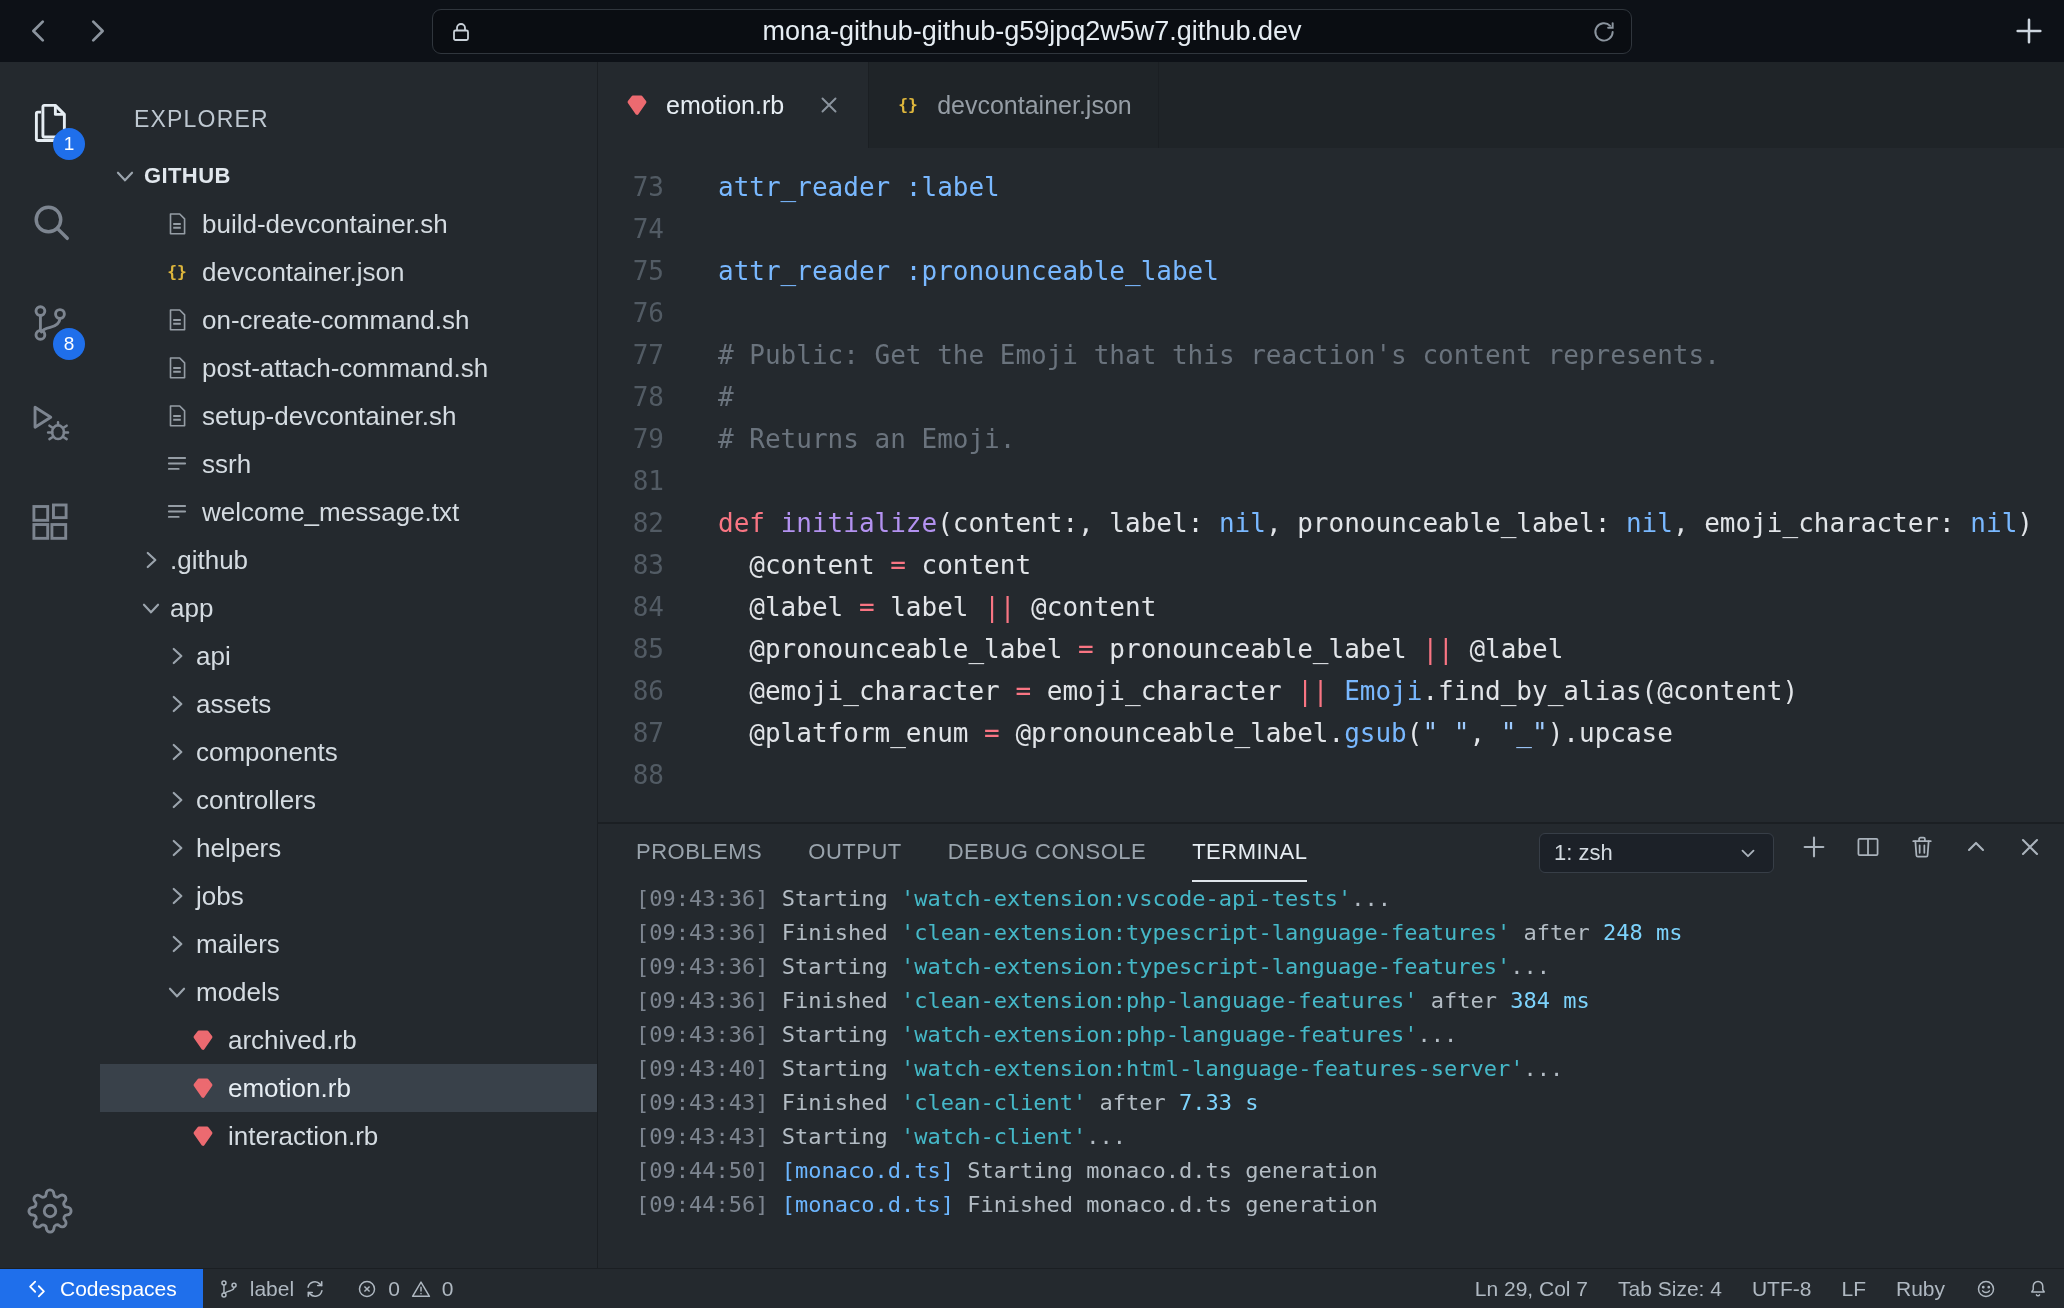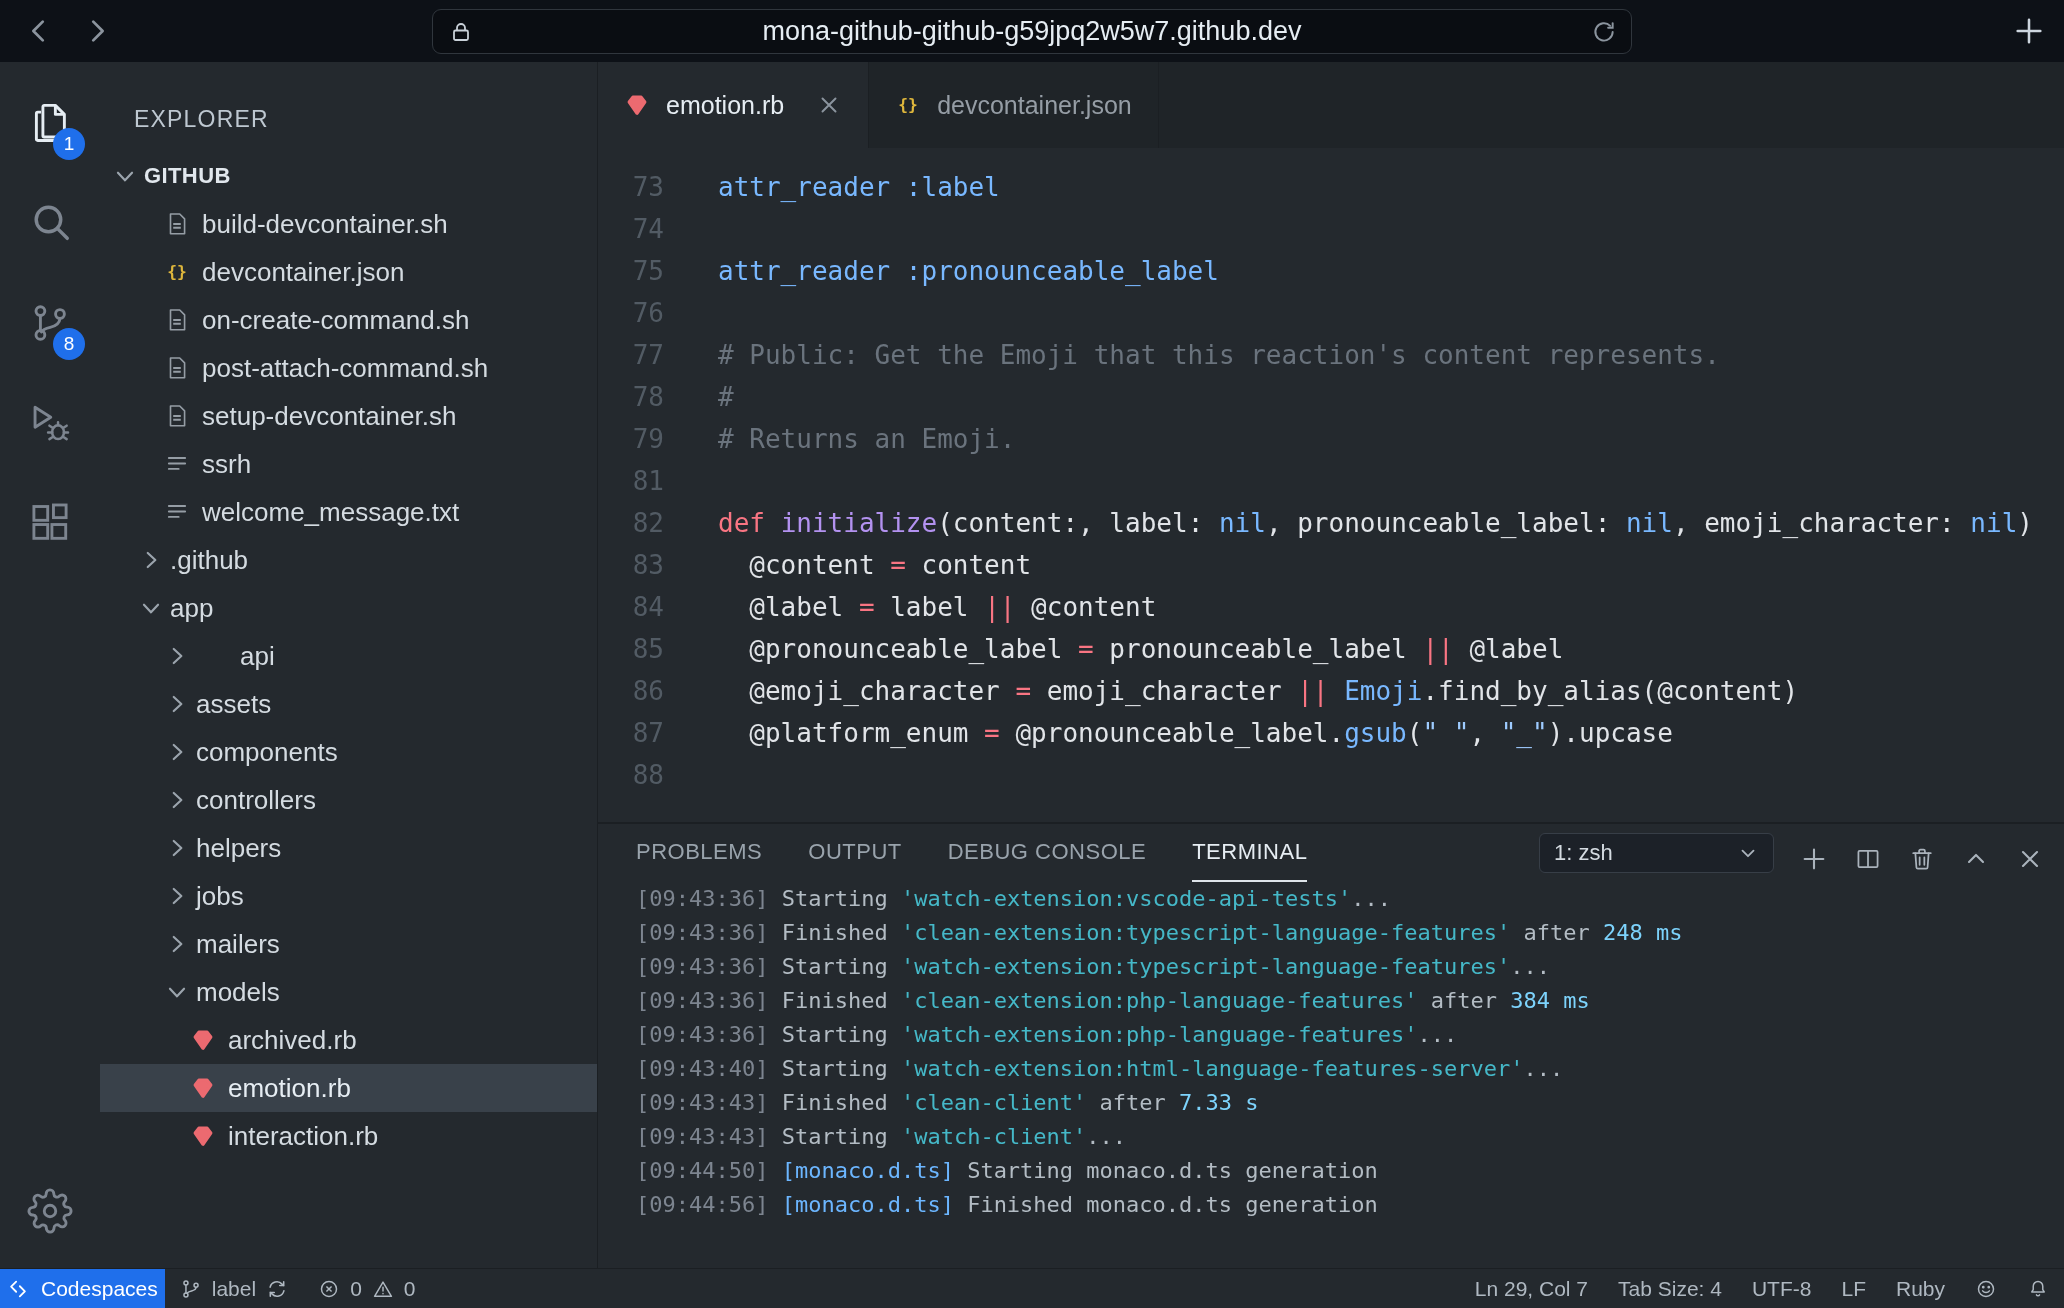--- a/index.html
+++ b/index.html
@@ -53,31 +53,31 @@
   .code-line{display:flex;height:42px;line-height:42px;white-space:pre}
   .lnum{flex:0 0 66px;text-align:right;color:#525b64}
   .lcontent{padding-left:54px}
   .t-fg{color:#e1e4e8}.t-const{color:#79b8ff}.t-str{color:#9ecbff}.t-kw{color:#f97583}.t-fn{color:#b392f0}.t-com{color:#6a737d}
 
   .panel{flex:0 0 446px;height:446px;border-top:2px solid #1b1f23;display:flex;flex-direction:column;background:#24292e}
   .panel-header{height:58px;flex:0 0 58px;display:flex;align-items:center;padding:0 20px 0 38px}
   .panel-tabs{display:flex;gap:46px;height:100%}
   .panel-tab{display:flex;align-items:center;font-size:22px;letter-spacing:.5px;color:#99a3ac;border-bottom:2px solid transparent;cursor:pointer;height:100%}
   .panel-tab.active{color:#e6edf3;border-bottom-color:#dfe5ea}
-  .panel-controls{margin-left:auto;display:flex;align-items:flex-end;gap:26px}
+  .panel-controls{margin-left:auto;display:flex;align-items:flex-start;gap:26px}
   .shell-select{width:235px;height:40px;border:1px solid #373e47;border-radius:6px;background:#1c2128;display:flex;align-items:center;justify-content:space-between;padding:0 14px;font-size:22px;color:#d4dbe1;cursor:pointer}
   .pc-ic{width:22px;height:22px;color:#aab3bc}
   .pc-btn{width:28px;height:28px;color:#aab3bc;cursor:pointer}
   .terminal{flex:1;overflow:hidden;padding-left:38px;font-family:"DejaVu Sans Mono",monospace;font-size:22px}
   .term-line{height:34px;line-height:34px;white-space:pre}
   .c-ts{color:#7d8590}.c-txt{color:#b3bcc4}.c-cyan{color:#45b8c8}.c-mag{color:#7dd3fc}.c-blue{color:#6cb6ff}
 
   .statusbar{height:40px;flex:0 0 40px;background:#24292e;border-top:1px solid #1b1f23;display:flex;align-items:stretch;font-size:21px;color:#afb8c1}
   .sb-item{display:flex;align-items:center;gap:10px;padding:0 15px;cursor:pointer;white-space:nowrap}
-  .sb-codespaces{background:#1f6feb;color:#fff;padding:0 7px;gap:12px}
+  .sb-codespaces{background:#1f6feb;color:#fff;padding:0 26px;gap:12px}
   .sb-ic{width:22px;height:22px;display:block}
   .sb-right{margin-left:auto;display:flex}
 </style>
 </head>
 <body>
 
 <div class="app">
 
   <header class="browser-bar">
     <div class="nav-btns">
@@ -272,21 +272,21 @@
   </div>
           <div class="tree-item folder" style="padding-left: 38px;">
     <span class="chev open" data-icon="chevright">
               <svg viewBox="0 0 24 24" fill="none" stroke="currentColor" stroke-width="2" stroke-linecap="round" stroke-linejoin="round">
                 <path d="M9 5.5l7 6.5-7 6.5"></path>
               </svg>
             </span>
 
     <span class="tlabel">app</span>
   </div>
-          <div class="tree-item folder" style="padding-left: 64px; gap: 44px;">
+          <div class="tree-item folder" style="padding-left: 64px;">
     <span class="chev" data-icon="chevright">
               <svg viewBox="0 0 24 24" fill="none" stroke="currentColor" stroke-width="2" stroke-linecap="round" stroke-linejoin="round">
                 <path d="M9 5.5l7 6.5-7 6.5"></path>
               </svg>
             </span>
 
     <span class="tlabel">api</span>
   </div>
           <div class="tree-item folder" style="padding-left: 64px;">
     <span class="chev" data-icon="chevright">

